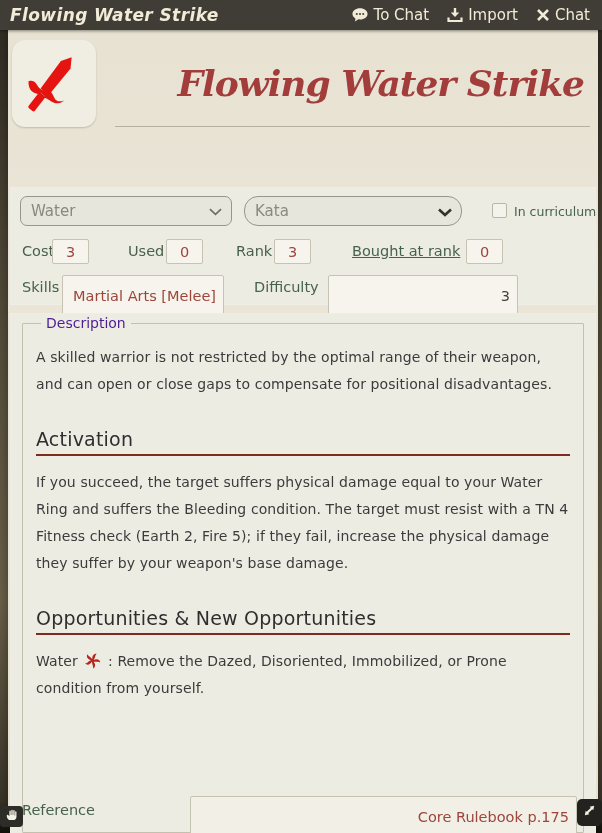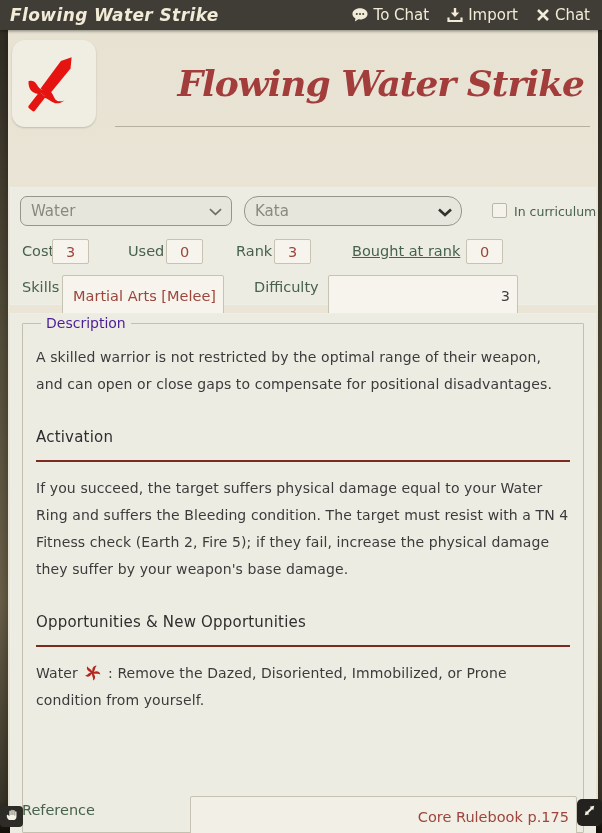--- a/index.html
+++ b/index.html
@@ -62,22 +62,22 @@
   .text-input{height:42px;text-align:right;padding:0 7px;}
   .flabel{position:absolute;white-space:nowrap;}
   
   .desc-fieldset{
     position:absolute;left:12px;right:12px;top:2px;bottom:6px;margin:0;
     border:1px solid #c3c0b0;border-radius:1px;padding:0 13px 10px 13px;box-sizing:border-box;
   }
   .desc-fieldset legend{color:#4c1d95;font-size:14px;padding:0 5px;margin-left:5px;}
   .body-text{margin:13px 0 0 0;color:#3b3b3b;font-size:14px;line-height:27px;letter-spacing:.1px;}
   .sec-heading{
-    margin:30px 0 0 0;font-weight:normal;color:#2e2e2e;font-size:15px;letter-spacing:.2px;
-    border-bottom:2px solid #7c2b21;padding-bottom:14px;
+    margin:30px 0 0 0;font-weight:normal;color:#2e2e2e;font-size:19px;letter-spacing:.2px;
+    border-bottom:2px solid #7c2b21;padding-bottom:4px;
   }
   .opp-icon-svg{vertical-align:-3px;margin:0 2px;}
   
   .ref-label{position:absolute;left:14px;top:772px;}
   .ref-input{position:absolute;left:182px;top:766px;width:387px;background:#f2efe6;padding-left:13px;}
   
   .drag-handle{
     position:absolute;left:0;top:806px;width:23px;height:21px;background:#2d2c27;
     border-radius:4px;display:flex;align-items:center;justify-content:center;cursor:grab;z-index:40;
   }

